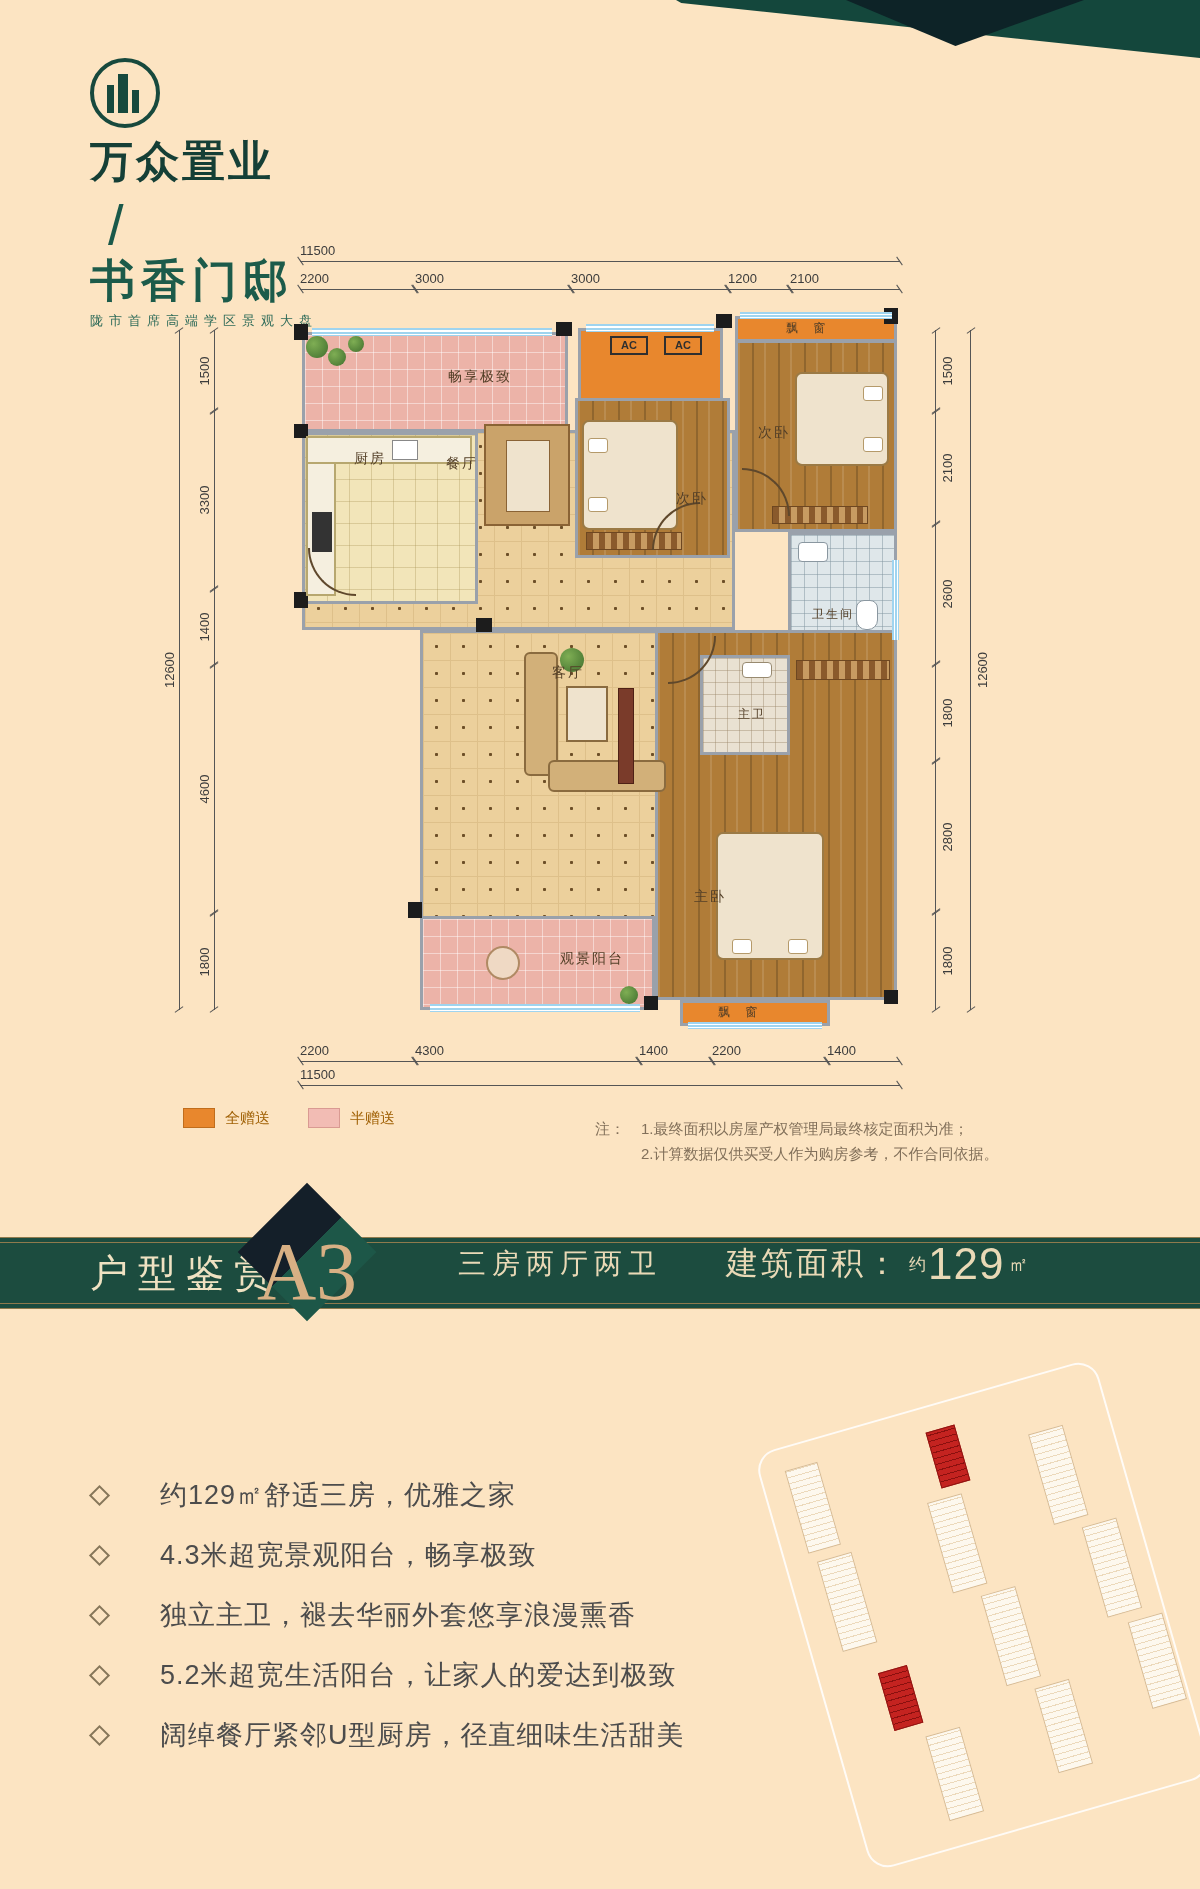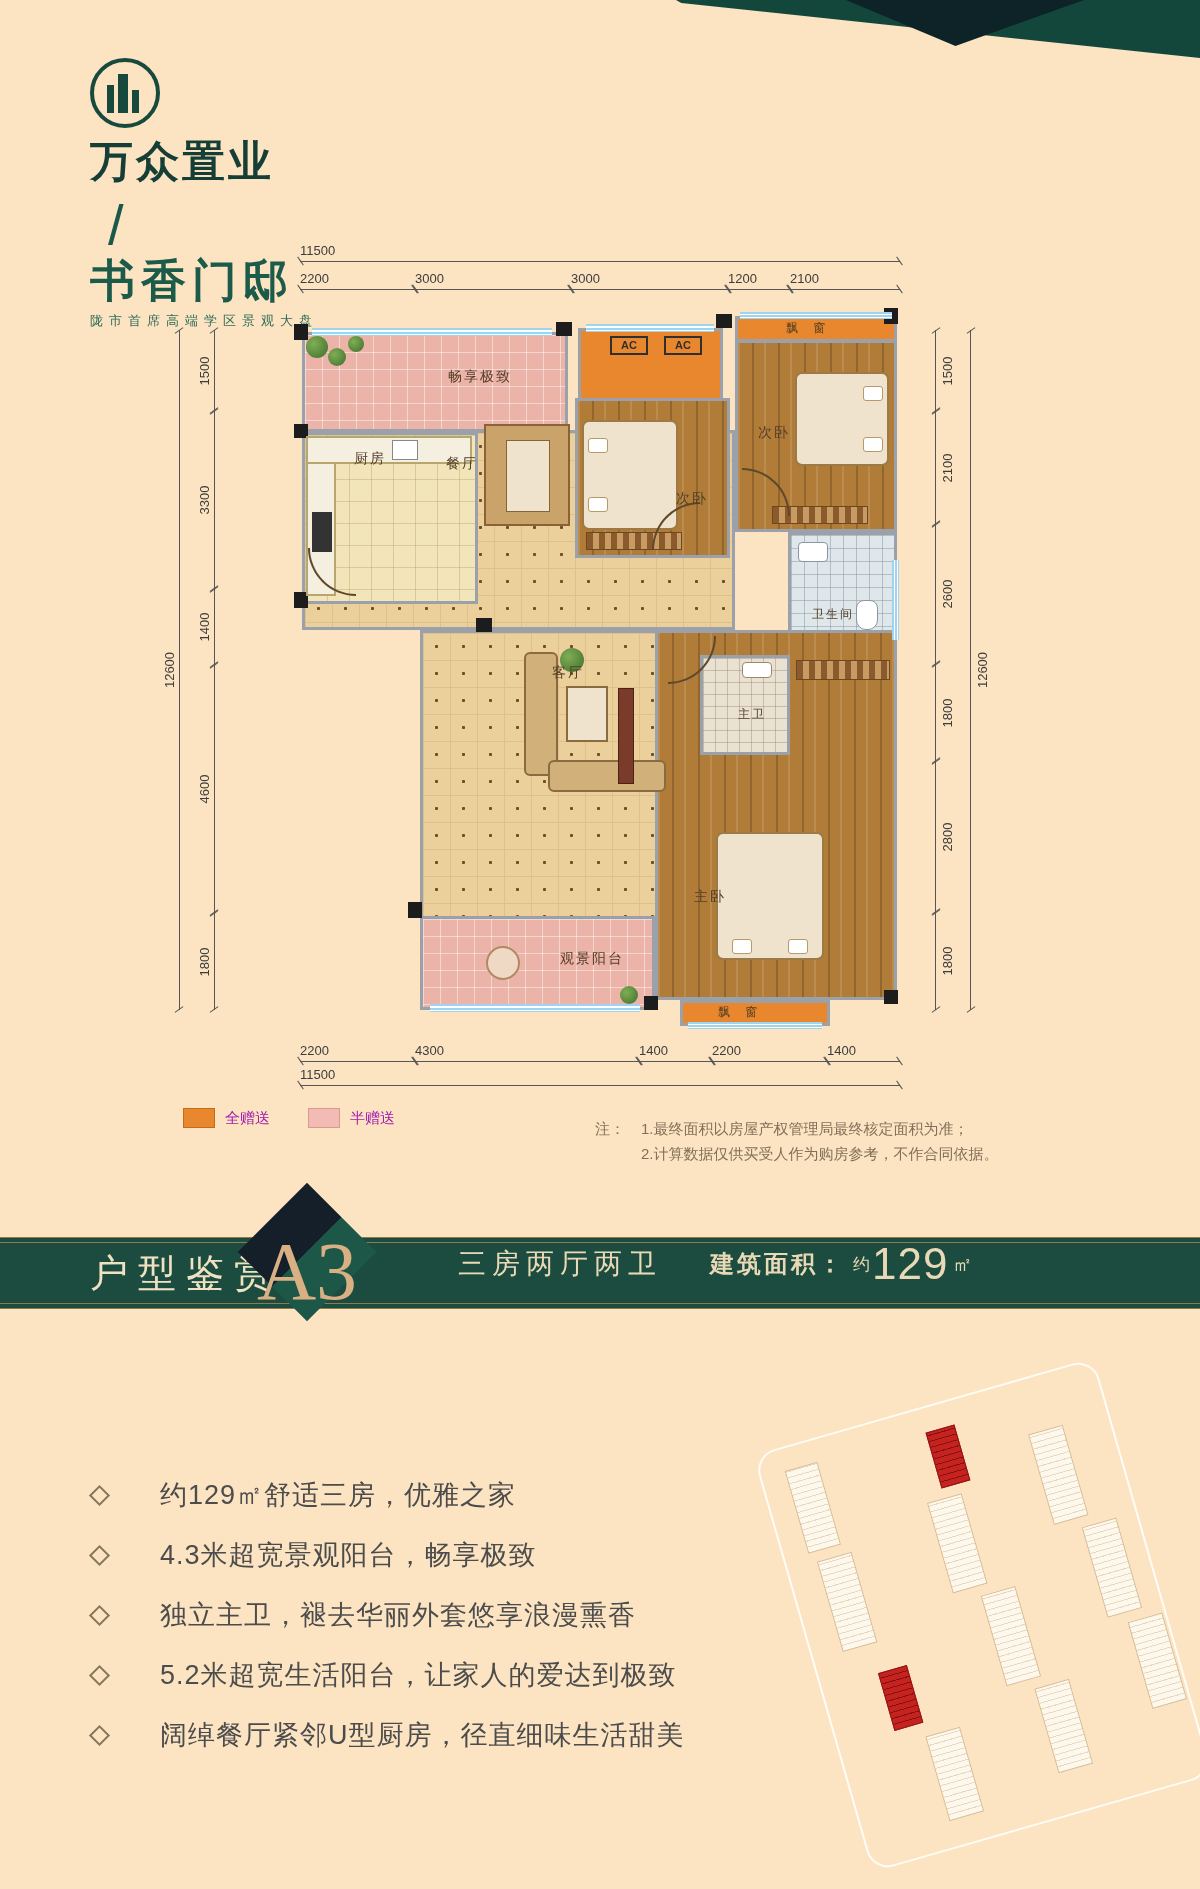--- a/index.html
+++ b/index.html
@@ -78,39 +78,39 @@
   .dim-v.line-l .dv{border-left:1px solid #555;}
   .dim-v .dv span{position:absolute;left:50%;top:50%;transform:translate(-50%,-50%) rotate(-90deg);font-size:13px;color:#3c3c3c;white-space:nowrap;}
   .dim-v.line-r .dv::before,.dim-v.line-r .dv::after{content:"";position:absolute;right:-5px;width:10px;height:1px;background:#555;transform:rotate(-35deg);}
   .dim-v.line-l .dv::before,.dim-v.line-l .dv::after{content:"";position:absolute;left:-5px;width:10px;height:1px;background:#555;transform:rotate(-35deg);}
   .dim-v .dv::before{top:0;}
   .dim-v .dv::after{bottom:0;}
 
   
   .legend{position:absolute;left:183px;top:1108px;display:flex;align-items:center;z-index:8;}
   .swatch{width:30px;height:18px;margin-right:10px;}
-  .legend-label{font-size:15px;color:#a21caf;margin-right:38px;}
+  .legend-label{font-size:15px;color:#a16207;margin-right:38px;}
   .notes{position:absolute;left:595px;top:1116px;display:flex;font-size:15px;color:#82705a;line-height:25px;z-index:8;}
   .notes .prefix{margin-right:16px;}
 
   
   .band{position:absolute;left:0;top:1237px;width:1200px;height:70px;background:#1c4c3f;
         border-top:1px solid #8f7a4d;border-bottom:1px solid #8f7a4d;z-index:9;}
   .band::before,.band::after{content:"";position:absolute;left:0;right:0;height:1px;background:#8f7a4d;}
   .band::before{top:4px;}
   .band::after{bottom:4px;}
   .band-title{position:absolute;left:90px;top:0;height:70px;line-height:70px;font-size:38px;color:#efe2c2;
               letter-spacing:10px;font-family:"Liberation Serif","DejaVu Serif",serif;}
   .diamond{position:absolute;left:258px;top:-35px;width:98px;height:98px;transform:rotate(45deg);
            background:linear-gradient(90deg,#141f29 50%,#1d5748 50%);z-index:1;}
   .diamond-label{position:absolute;left:240px;top:-40px;width:134px;height:148px;display:flex;align-items:center;justify-content:center;
                  font-family:"Liberation Serif","DejaVu Serif",serif;font-size:82px;color:#d8b084;z-index:2;}
   .band-right{position:absolute;left:458px;top:0;height:52px;display:flex;align-items:center;color:#e9d9b6;}
   .band-layout{font-size:28px;letter-spacing:6px;}
-  .band-arealabel{font-size:24px;font-weight:bold;letter-spacing:3px;margin-left:48px;}
+  .band-arealabel{font-size:32px;font-weight:normal;letter-spacing:3px;margin-left:64px;}
   .band-approx{font-size:17px;margin-left:8px;}
   .band-areaval{font-size:44px;letter-spacing:1px;margin-left:2px;}
   .band-areaunit{font-size:20px;margin-left:4px;}
 
   
   .features{position:absolute;left:92px;top:1478px;z-index:8;}
   .feature{display:flex;align-items:center;height:34px;margin-bottom:26px;gap:23px;}
   .f-bullet{width:11px;height:11px;border:2px solid #87775a;transform:rotate(45deg);margin-right:30px;flex:none;background:transparent;}
   .f-text{font-size:27px;color:#4c4c4c;letter-spacing:1px;white-space:nowrap;}
 

